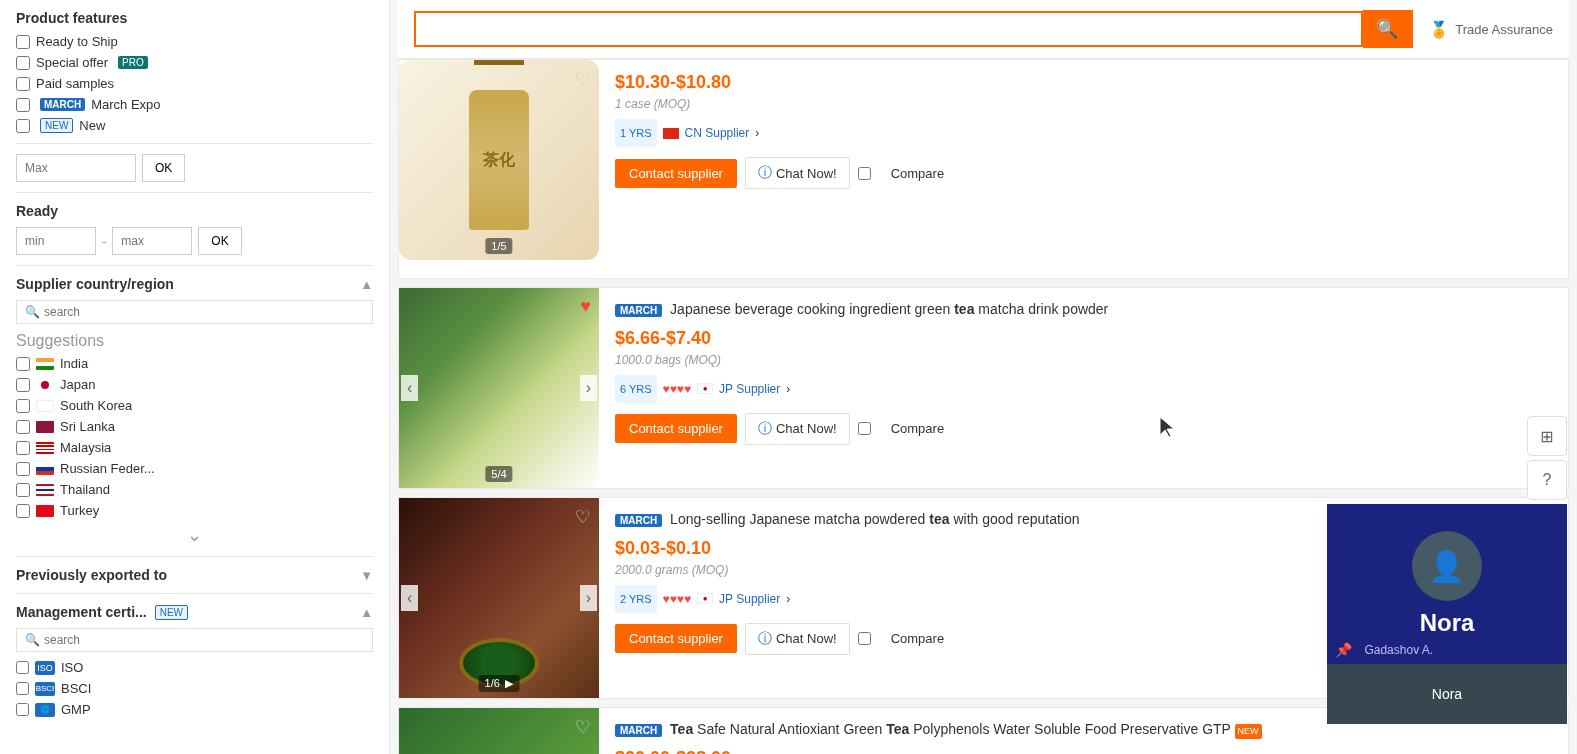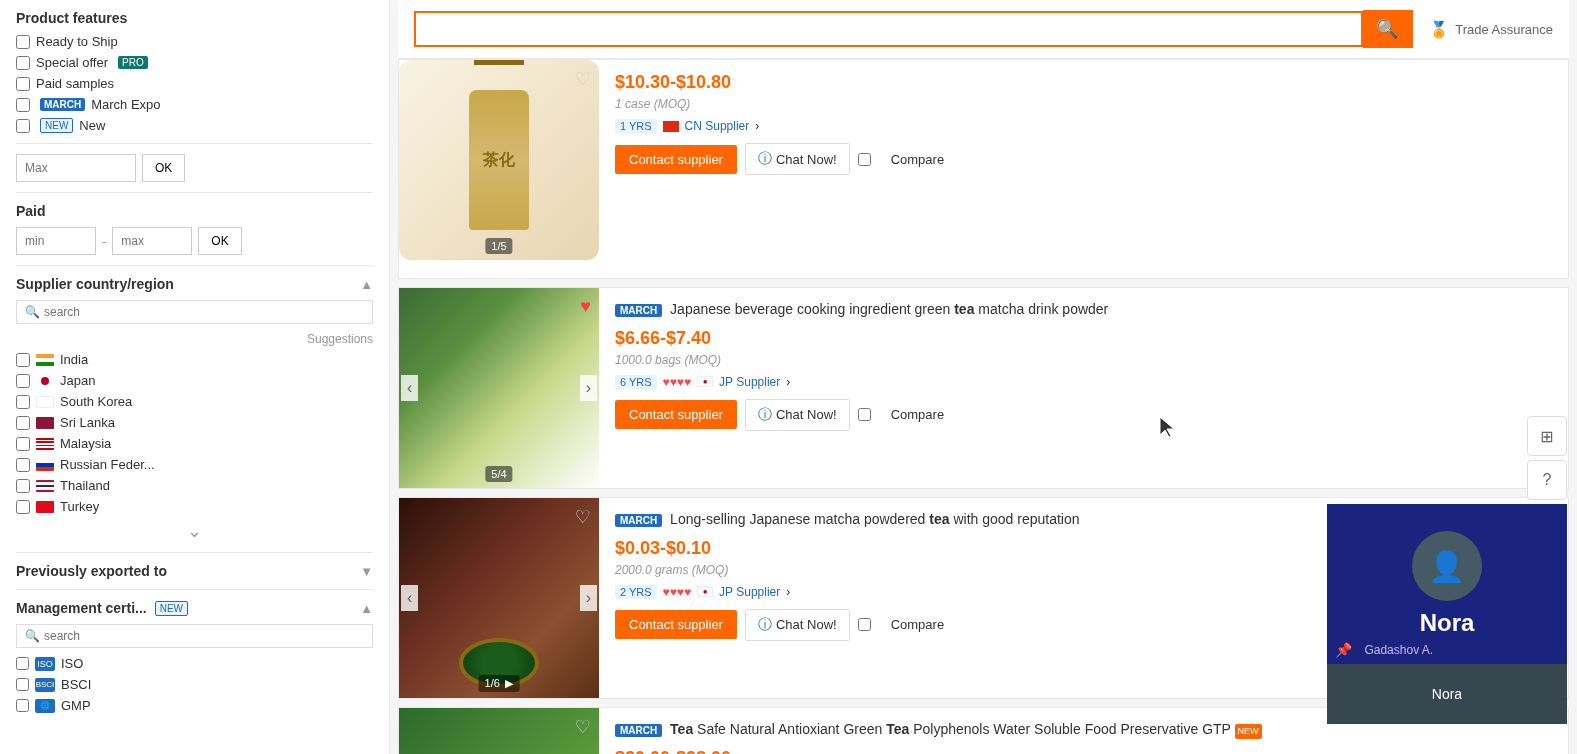--- a/index.html
+++ b/index.html
@@ -30,21 +30,21 @@
     .dash { color: #999; }
 
     
     .section-header { display: flex; justify-content: space-between; align-items: center; margin-bottom: 8px; }
     .section-header .collapse-icon { color: #999; cursor: pointer; }
 
     .search-box { display: flex; align-items: center; border: 1px solid #ddd; padding: 4px 8px; margin-bottom: 8px; }
     .search-box input { border: none; outline: none; font-size: 12px; width: 100%; }
     .search-icon-small { color: #999; margin-right: 4px; font-size: 12px; }
 
-    .suggestions-label { font-size: 12px; color: #999; margin-bottom: 6px; text-align: right; }
+    .suggestions-label { font-size: 16px; color: #999; margin-bottom: 6px; }
 
     .country-list { max-height: 220px; overflow-y: auto; position: relative; }
     .country-item { display: flex; align-items: center; gap: 6px; margin-bottom: 6px; cursor: pointer; }
     .country-item input[type=checkbox] { width: 14px; height: 14px; cursor: pointer; }
     .country-flag { width: 18px; height: 12px; display: inline-block; border-radius: 1px; flex-shrink: 0; }
     .country-name { font-size: 13px; color: #333; }
 
     
     .flag-india { background: linear-gradient(to bottom, #ff9933 33%, #fff 33%, #fff 66%, #138808 66%); position: relative; }
     .flag-japan { background: #fff; position: relative; }
@@ -88,21 +88,21 @@
     .wishlist-btn { position: absolute; top: 8px; right: 8px; background: none; border: none; cursor: pointer; color: #ccc; font-size: 18px; }
 
     .product-info { padding: 12px 16px; flex: 1; }
     .march-badge { background: #1e6bbf; color: #fff; font-size: 10px; padding: 1px 5px; border-radius: 2px; margin-right: 4px; font-weight: bold; }
     .product-title { font-size: 14px; color: #333; line-height: 1.4; margin-bottom: 8px; }
     .product-title strong { font-weight: bold; }
     .price-range { font-size: 18px; color: #f60; font-weight: bold; margin-bottom: 4px; }
     .moq { font-size: 12px; color: #999; margin-bottom: 8px; }
     .moq span { color: #999; font-style: italic; }
     .supplier-info { display: flex; align-items: center; gap: 6px; margin-bottom: 10px; font-size: 12px; }
-    .yrs-badge { background: #e8f4ff; color: #1e6bbf; padding: 1px 5px; border-radius: 2px; font-size: 11px; }
+    .yrs-badge { background: #e8f4ff; color: #1e6bbf; padding: 8px 5px; border-radius: 2px; font-size: 11px; }
     .supplier-flag { width: 16px; height: 11px; display: inline-block; }
     .flag-cn { background: #de2910; }
     .flag-jp { background: #fff; border: 1px solid #eee; position: relative; }
     .flag-jp::after { content: '●'; color: #bc002d; font-size: 8px; position: absolute; top: 50%; left: 50%; transform: translate(-50%,-50%); line-height: 1; }
     .supplier-link { color: #1e6bbf; text-decoration: none; }
 
     .action-buttons { display: flex; align-items: center; gap: 8px; }
     .btn-contact { background: #ff6600; color: #fff; border: none; padding: 7px 14px; font-size: 13px; cursor: pointer; border-radius: 2px; }
     .btn-chat { background: #fff; color: #333; border: 1px solid #ddd; padding: 6px 12px; font-size: 13px; cursor: pointer; border-radius: 2px; display: flex; align-items: center; gap: 4px; }
     .btn-chat .chat-icon { color: #1e6bbf; font-size: 14px; }
@@ -171,21 +171,21 @@
 
     <hr class="section-divider">
 
     <div class="filter-row">
       <input type="text" class="filter-input-wide" placeholder="Max" style="">
       <button class="btn-ok">OK</button>
     </div>
 
     <hr class="section-divider">
 
-    <div class="section-title">Paid</div>
+    <div class="section-title">Ready</div>
     <div class="filter-row">
       <input type="text" class="filter-input" placeholder="min" style="">
       <span class="dash">-</span>
       <input type="text" class="filter-input" placeholder="max" style="">
       <button class="btn-ok">OK</button>
     </div>
 
     <hr class="section-divider">
 
     <div class="section-header">

